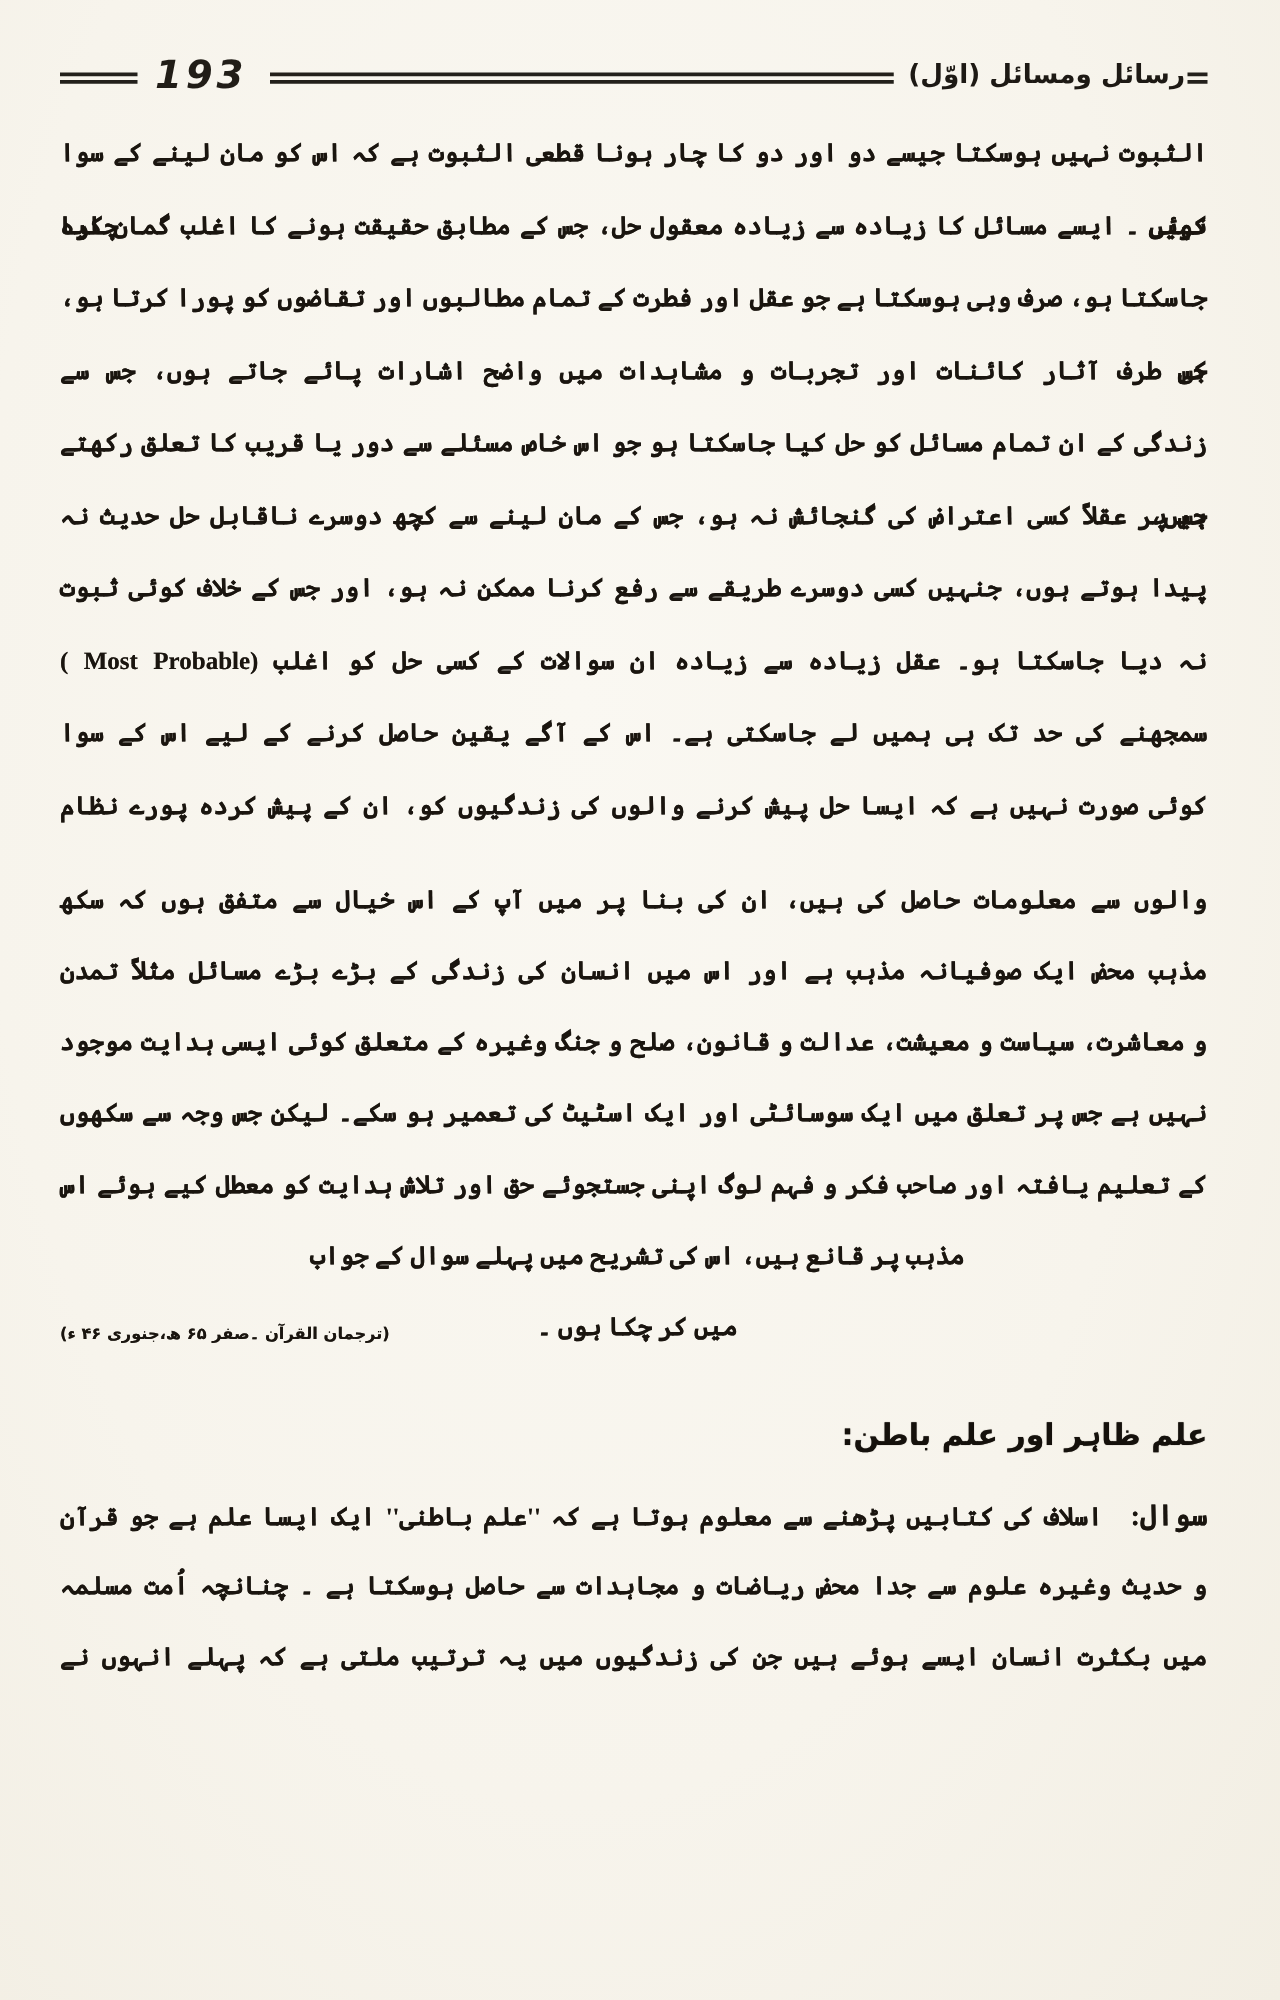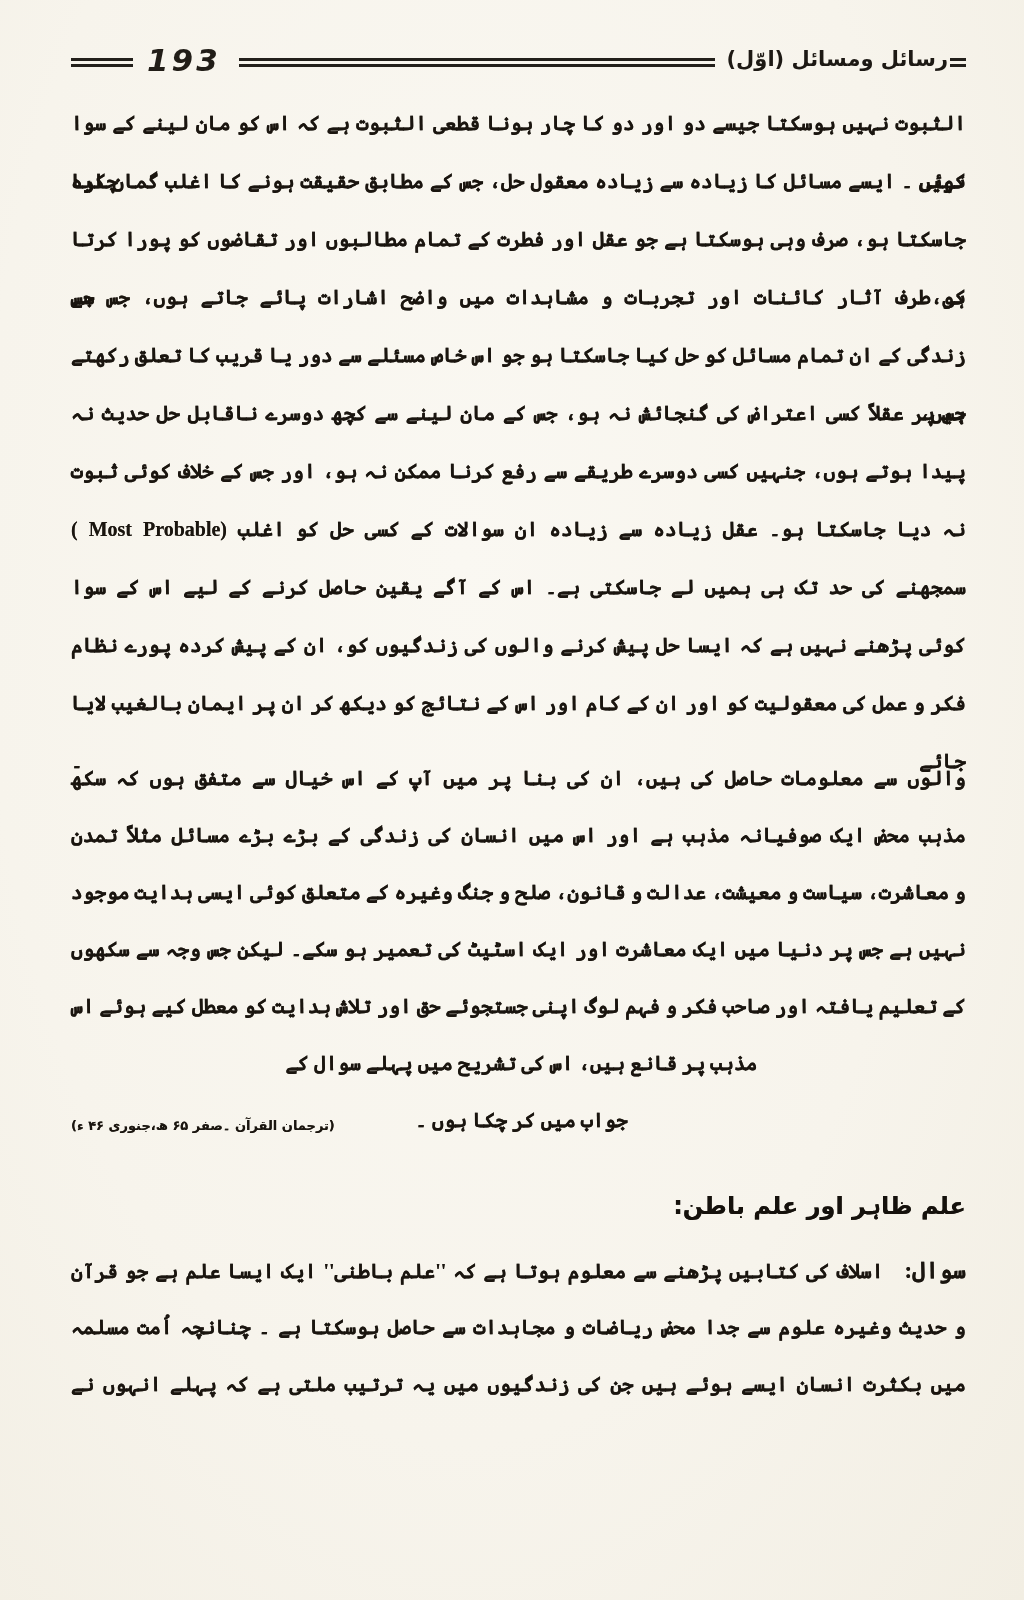--- a/index.html
+++ b/index.html
@@ -10,21 +10,21 @@
   body{
     background:var(--paper);
     font-family:"DejaVu Sans", sans-serif;
     color:var(--ink);
   }
   .page{
     position:relative;
     width:1024px;height:1600px;
     margin:0 auto;
     box-sizing:border-box;
-    padding:42px 58px 0 71px;
+    padding:42px 58px 0 48px;
     background:radial-gradient(ellipse at 45% 35%, #faf8f2 0%, #f7f4ec 60%, #f2eee3 100%);
     overflow:hidden;
   }
   
   .hdr{
     display:flex;align-items:center;direction:ltr;
     height:40px;
   }
   .rule{
     height:9px;box-sizing:border-box;
@@ -118,30 +118,29 @@
     <section class="para">
         <div class="tline">الثبوت نہیں ہوسکتا جیسے دو اور دو کا چار ہونا قطعی الثبوت ہے کہ اس کو مان لینے کے سوا کوئی چارہ</div>
         <div class="tline">نہیں ۔ ایسے مسائل کا زیادہ سے زیادہ معقول حل، جس کے مطابق حقیقت ہونے کا اغلب گمان کیا</div>
         <div class="tline">جاسکتا ہو، صرف وہی ہوسکتا ہے جو عقل اور فطرت کے تمام مطالبوں اور تقاضوں کو پورا کرتا ہو، جس</div>
         <div class="tline">کی طرف آثار کائنات اور تجربات و مشاہدات میں واضح اشارات پائے جاتے ہوں، جس سے</div>
         <div class="tline">زندگی کے ان تمام مسائل کو حل کیا جاسکتا ہو جو اس خاص مسئلے سے دور یا قریب کا تعلق رکھتے ہیں،</div>
         <div class="tline">جس پر عقلاً کسی اعتراض کی گنجائش نہ ہو، جس کے مان لینے سے کچھ دوسرے ناقابل حل حدیث نہ</div>
         <div class="tline">پیدا ہوتے ہوں، جنہیں کسی دوسرے طریقے سے رفع کرنا ممکن نہ ہو، اور جس کے خلاف کوئی ثبوت</div>
         <div class="tline">نہ دیا جاسکتا ہو۔ عقل زیادہ سے زیادہ ان سوالات کے کسی حل کو اغلب ‎( Most Probable)‎</div>
         <div class="tline">سمجھنے کی حد تک ہی ہمیں لے جاسکتی ہے۔ اس کے آگے یقین حاصل کرنے کے لیے اس کے سوا</div>
-        <div class="tline">کوئی پڑھنے نہیں ہے کہ ایسا حل پیش کرنے والوں کی زندگیوں کو، ان کے پیش کردہ پورے نظام</div>
-        <div class="tline">فکر و عمل کی معقولیت کو اور ان کے کام اور اس کے نتائج کو دیکھ کر ان پر ایمان بالغیب لایا جائے ۔</div>
+        <div class="tline">کوئی صورت نہیں ہے کہ ایسا حل پیش کرنے والوں کی زندگیوں کو، ان کے پیش کردہ پورے نظام</div>
       </section>
 
     <section class="para answer">
       <div>
           <div class="tline">والوں سے معلومات حاصل کی ہیں، ان کی بنا پر میں آپ کے اس خیال سے متفق ہوں کہ سکھ</div>
           <div class="tline">مذہب محض ایک صوفیانہ مذہب ہے اور اس میں انسان کی زندگی کے بڑے بڑے مسائل مثلاً تمدن</div>
           <div class="tline">و معاشرت، سیاست و معیشت، عدالت و قانون، صلح و جنگ وغیرہ کے متعلق کوئی ایسی ہدایت موجود</div>
-          <div class="tline">نہیں ہے جس پر دنیا میں ایک معاشرت اور ایک اسٹیٹ کی تعمیر ہو سکے۔ لیکن جس وجہ سے سکھوں</div>
+          <div class="tline">نہیں ہے جس پر تعلق میں ایک سوسائٹی اور ایک اسٹیٹ کی تعمیر ہو سکے۔ لیکن جس وجہ سے سکھوں</div>
           <div class="tline">کے تعلیم یافتہ اور صاحب فکر و فہم لوگ اپنی جستجوئے حق اور تلاش ہدایت کو معطل کیے ہوئے اس</div>
         </div>
       <div class="tline lastline">مذہب پر قانع ہیں، اس کی تشریح میں پہلے سوال کے جواب میں کر چکا ہوں ۔</div>
     </section>
 
     <div class="citation">(ترجمان القرآن ۔صفر ۶۵ ھ،جنوری ۴۶ ء)</div>
 
     <h2 class="heading">علم ظاہر اور علم باطن:</h2>
 
     <section class="para question">

